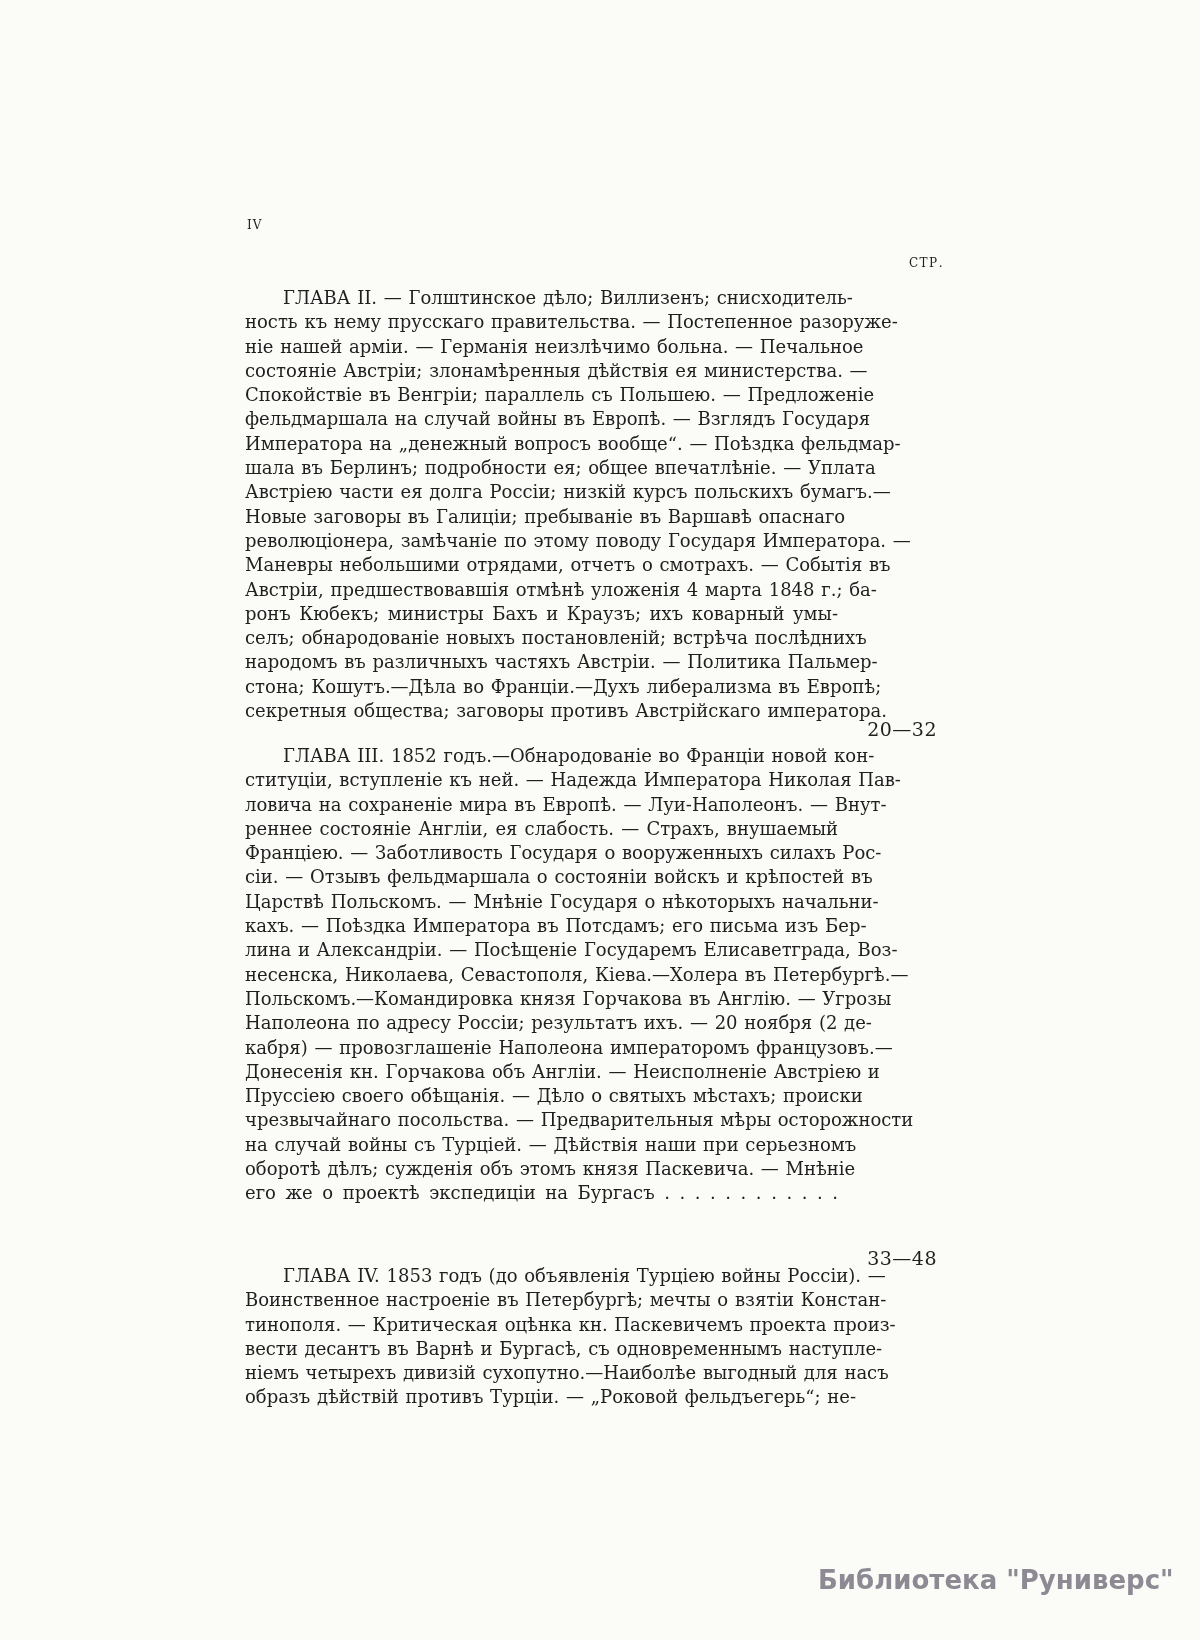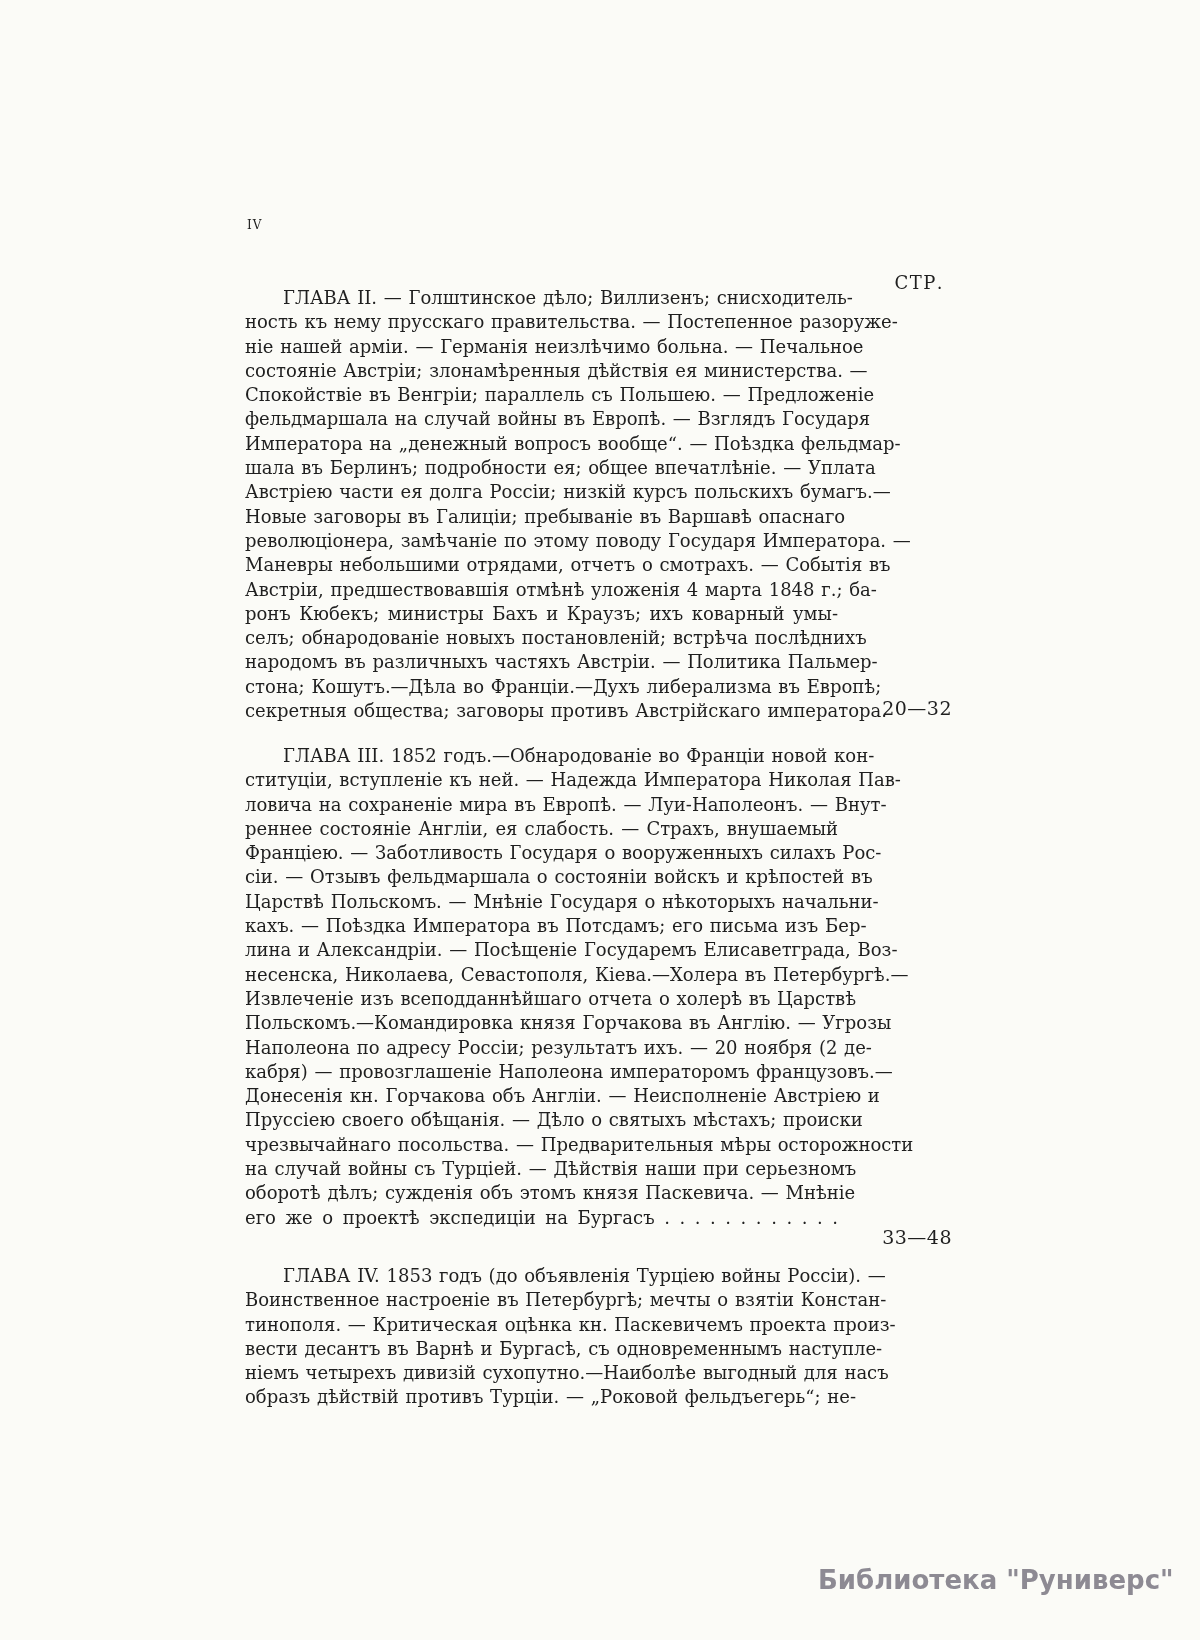--- a/index.html
+++ b/index.html
@@ -11,22 +11,22 @@
     color: #1f1f1f;
     overflow: hidden;
   }
   .scan-page { position: absolute; inset: 0; }
 
   .folio {
     position: absolute; left: 247px; top: 218px;
     font-size: 12px; letter-spacing: 1px;
   }
   .col-header {
-    position: absolute; right: 256px; top: 272px;
-    font-size: 18px; letter-spacing: 1.5px;
+    position: absolute; right: 256px; top: 256px;
+    font-size: 12px; letter-spacing: 1.5px;
   }
 
   .entry {
     position: absolute; left: 245px; width: 593px;
   }
   .entry-ch2 { top: 286px; }
   .entry-ch3 { top: 744px; }
   .entry-ch4 { top: 1264px; }
 
   .tline {
@@ -34,23 +34,24 @@
     font-size: 18px;
     white-space: nowrap;
     text-align: justify;
     text-align-last: justify;
     word-spacing: 1px;
   }
   .tline.indent { padding-left: 38px; }
   .bold-seg { font-weight: 400; }
 
   .page-range {
-    position: absolute; right: 248px;
+    position: absolute; right: 263px;
     font-size: 19px;
     letter-spacing: 0.5px;
+    margin-top: 21px;
   }
   .pr-ch2 { top: 697px; }
   .pr-ch3 { top: 1226px; }
 
   .watermark {
     position: absolute; left: 818px; top: 1565px;
     font-family: "DejaVu Sans", "Liberation Sans", sans-serif;
     font-weight: 700;
     font-size: 26px;
     color: #8d8a93;
@@ -91,21 +92,20 @@
     <div class="tline indent"><span>ГЛАВА III. </span><span class="bold-seg">1852 годъ</span><span>.—Обнародованіе во Франціи новой кон-</span></div>
     <div class="tline">ституціи, вступленіе къ ней. — Надежда Императора Николая Пав-</div>
     <div class="tline">ловича на сохраненіе мира въ Европѣ. — Луи-Наполеонъ. — Внут-</div>
     <div class="tline">реннее состояніе Англіи, ея слабость. — Страхъ, внушаемый</div>
     <div class="tline">Франціею. — Заботливость Государя о вооруженныхъ силахъ Рос-</div>
     <div class="tline">сіи. — Отзывъ фельдмаршала о состояніи войскъ и крѣпостей въ</div>
     <div class="tline">Царствѣ Польскомъ. — Мнѣніе Государя о нѣкоторыхъ начальни-</div>
     <div class="tline">кахъ. — Поѣздка Императора въ Потсдамъ; его письма изъ Бер-</div>
     <div class="tline">лина и Александріи. — Посѣщеніе Государемъ Елисаветграда, Воз-</div>
     <div class="tline">несенска, Николаева, Севастополя, Кіева.—Холера въ Петербургѣ.—</div>
-    <div class="tline">Извлеченіе изъ всеподданнѣйшаго отчета о холерѣ въ Царствѣ</div>
     <div class="tline">Польскомъ.—Командировка князя Горчакова въ Англію. — Угрозы</div>
     <div class="tline">Наполеона по адресу Россіи; результатъ ихъ. — 20 ноября (2 де-</div>
     <div class="tline">кабря) — провозглашеніе Наполеона императоромъ французовъ.—</div>
     <div class="tline">Донесенія кн. Горчакова объ Англіи. — Неисполненіе Австріею и</div>
     <div class="tline">Пруссіею своего обѣщанія. — Дѣло о святыхъ мѣстахъ; происки</div>
     <div class="tline">чрезвычайнаго посольства. — Предварительныя мѣры осторожности</div>
     <div class="tline">на случай войны съ Турціей. — Дѣйствія наши при серьезномъ</div>
     <div class="tline">оборотѣ дѣлъ; сужденія объ этомъ князя Паскевича. — Мнѣніе</div>
     <div class="tline">его же о проектѣ экспедиціи на Бургасъ . . . . . . . . . . . .</div>
   </div>

